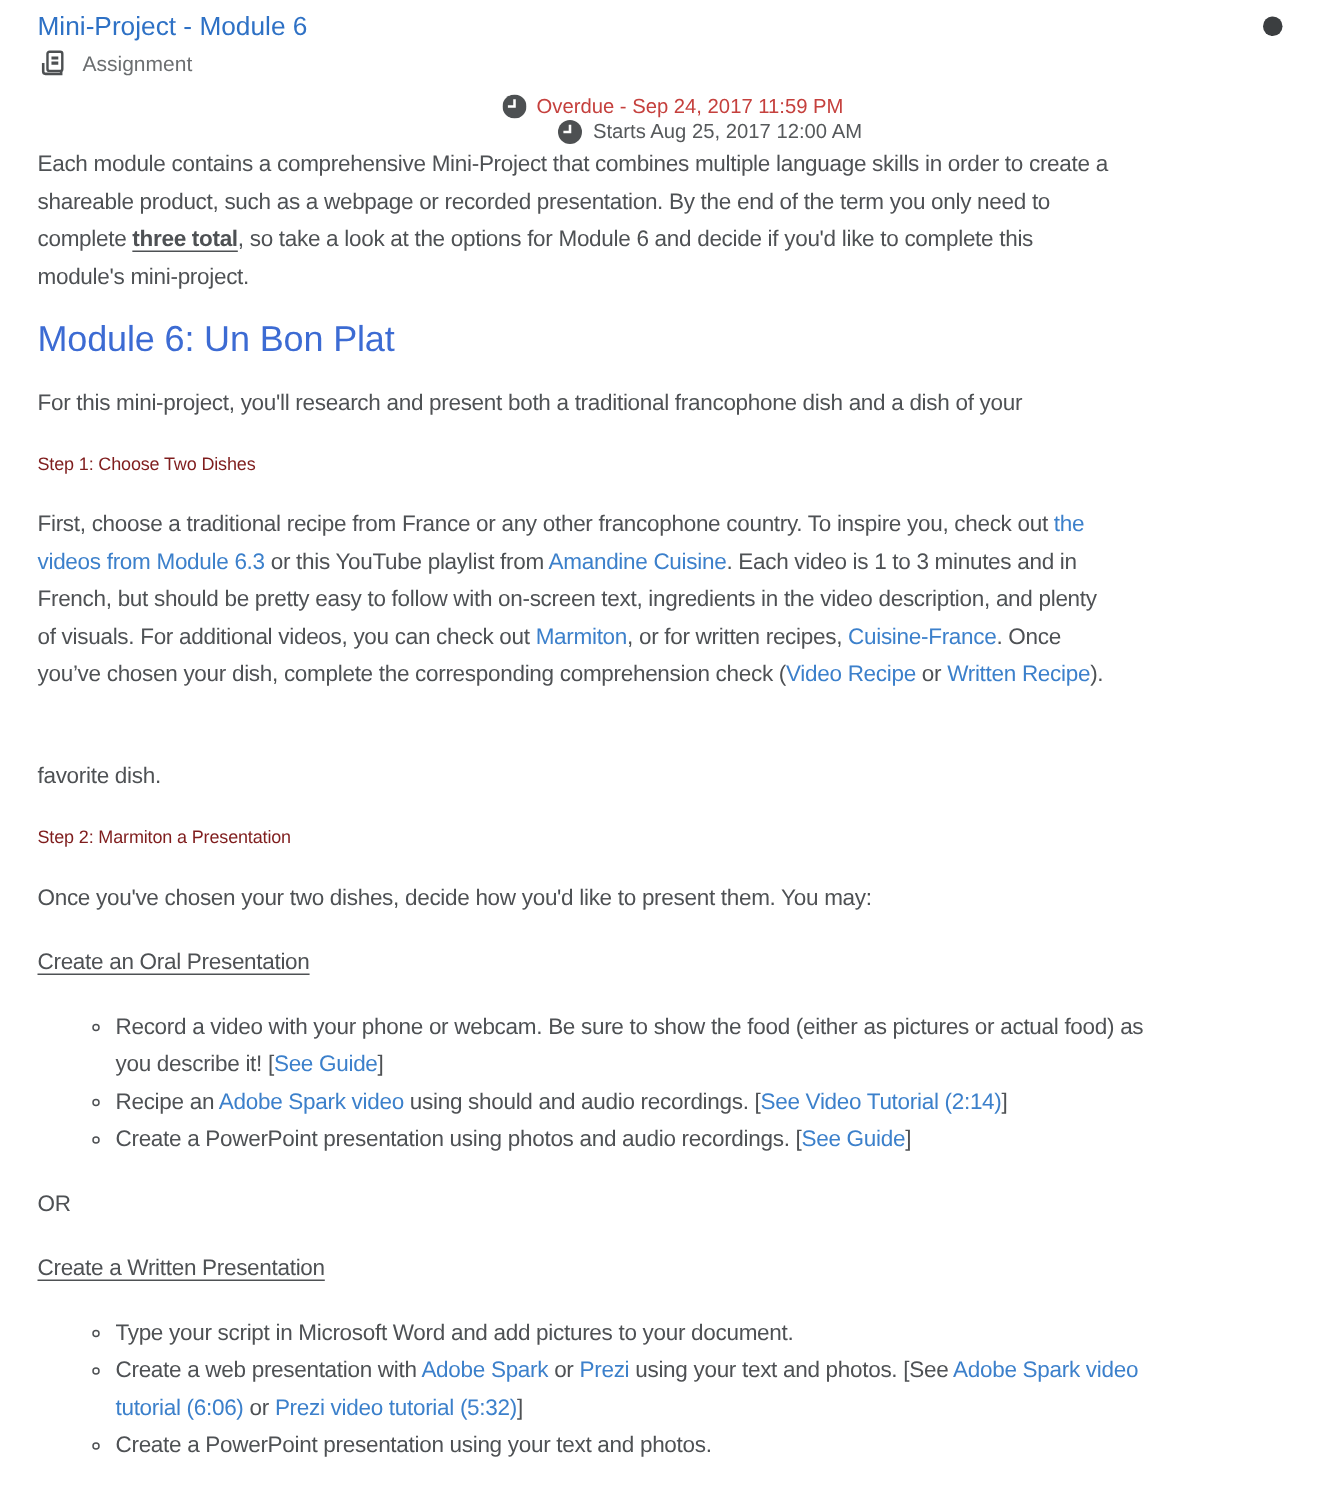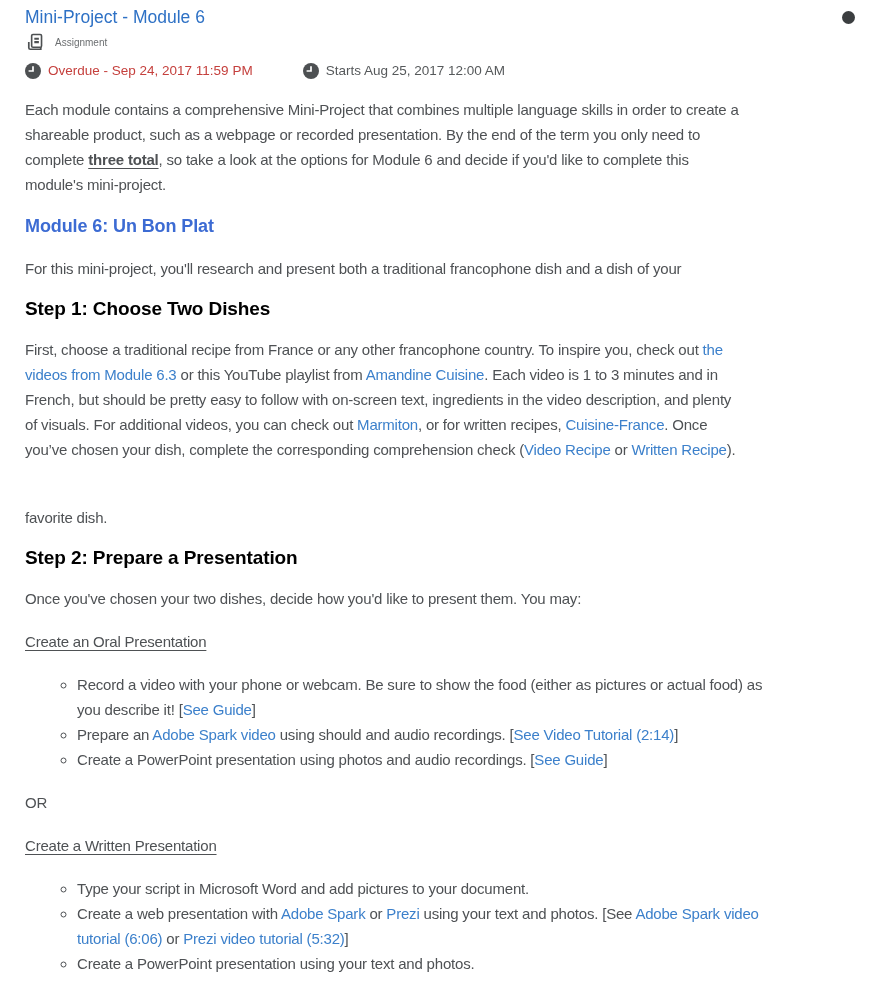--- a/index.html
+++ b/index.html
@@ -20,29 +20,29 @@
     font-size:15px;letter-spacing:-0.2px;line-height:25px;
     padding:6px 10px 0 25px;
   }
   .dot{
     position:absolute;top:11px;right:27px;width:13px;height:13px;border-radius:50%;
     background:#3B3E40;
   }
   h1{margin:0;font-size:17.5px;line-height:22px;font-weight:normal;letter-spacing:0;}
   h1 a{color:var(--title-blue);text-decoration:none;cursor:pointer;text-align:center;}
   .type-row{display:flex;align-items:center;gap:11px;margin-top:5px;height:19px;}
-  .type-row .label{font-size:10px;color:var(--muted);letter-spacing:0;line-height:19px;}
-  .dates-row{display:flex;align-items:center;margin-top:10px;height:17px;}
+  .type-row .label{font-size:14px;color:var(--muted);letter-spacing:0;line-height:19px;}
+  .dates-row{display:flex;align-items:center;margin-top:10px;height:17px;flex-direction:column;}
   .date{display:flex;align-items:center;gap:7px;font-size:13.5px;letter-spacing:0;line-height:17px;}
   .date.overdue{color:var(--overdue-red);}
   .date.starts{color:#56595B;margin-left:14px;padding-left:36px;}
   .clock{flex:0 0 auto;display:block;}
   p{margin:18px 0;}
-  h2{margin:8px 0;font-size:18px;line-height:23px;color:var(--heading-blue);font-weight:bold;letter-spacing:-0.1px;}
-  h3{margin:18px 0;font-size:19px;line-height:20px;color:#000000;font-weight:bold;letter-spacing:-0.1px;}
+  h2{margin:8px 0;font-size:24px;line-height:23px;color:var(--heading-blue);font-weight:normal;letter-spacing:-0.1px;}
+  h3{margin:18px 0;font-size:12px;line-height:20px;color:#7f1d1d;font-weight:normal;letter-spacing:-0.1px;}
   .uhead{text-decoration:underline;text-underline-offset:3px;}
   ul{margin:16px 0;padding-left:52px;list-style-type:circle;}
   li{margin:0;}
   a.lnk{color:var(--link-blue);text-decoration:none;cursor:pointer;}
   .bu{font-weight:bold;text-decoration:underline;text-underline-offset:3px;}
 </style>
 </head>
 <body>
 
 <span class="dot"></span>
@@ -80,29 +80,29 @@
 <h2>Module 6: Un Bon Plat</h2>
 
 <p><span>For this mini-project, you'll research and present both a traditional francophone dish and a dish of your</span><br></p>
 
 <h3>Step 1: Choose Two Dishes</h3>
 
 <p><span>First, choose a traditional recipe from France or any other francophone country. To inspire you, check out </span><a href="#" class="lnk">the</a><br><a href="#" class="lnk">videos from Module 6.3</a><span> or this YouTube playlist from </span><a href="#" class="lnk">Amandine Cuisine</a><span>. Each video is 1 to 3 minutes and in</span><br><span>French, but should be pretty easy to follow with on-screen text, ingredients in the video description, and plenty</span><br><span>of visuals. For additional videos, you can check out </span><a href="#" class="lnk">Marmiton</a><span>, or for written recipes, </span><a href="#" class="lnk">Cuisine-France</a><span>. Once</span><br><span>you’ve chosen your dish, complete the corresponding comprehension check (</span><a href="#" class="lnk">Video Recipe</a><span> or </span><a href="#" class="lnk">Written Recipe</a><span>).</span></p>
 
 <p><br><span>favorite dish.</span></p>
 
-<h3>Step 2: Prepare a Presentation</h3>
+<h3>Step 2: Marmiton a Presentation</h3>
 
 <p><span>Once you've chosen your two dishes, decide how you'd like to present them. You may:</span></p>
 
 <p class="uhead">Create an Oral Presentation</p>
 
 <ul>
     <li><span>Record a video with your phone or webcam. Be sure to show the food (either as pictures or actual food) as</span><br><span>you describe it! [</span><a href="#" class="lnk">See Guide</a><span>]</span></li>
-    <li><span>Prepare an </span><a href="#" class="lnk">Adobe Spark video</a><span> using should and audio recordings. [</span><a href="#" class="lnk">See Video Tutorial (2:14)</a><span>]</span></li>
+    <li><span>Recipe an </span><a href="#" class="lnk">Adobe Spark video</a><span> using should and audio recordings. [</span><a href="#" class="lnk">See Video Tutorial (2:14)</a><span>]</span></li>
     <li><span>Create a PowerPoint presentation using photos and audio recordings. [</span><a href="#" class="lnk">See Guide</a><span>]</span></li>
   </ul>
 
 <p>OR</p>
 
 <p class="uhead">Create a Written Presentation</p>
 
 <ul>
     <li><span>Type your script in Microsoft Word and add pictures to your document.</span></li>
     <li><span>Create a web presentation with </span><a href="#" class="lnk">Adobe Spark</a><span> or </span><a href="#" class="lnk">Prezi</a><span> using your text and photos. [See </span><a href="#" class="lnk">Adobe Spark video</a><br><a href="#" class="lnk">tutorial (6:06)</a><span> or </span><a href="#" class="lnk">Prezi video tutorial (5:32)</a><span>]</span></li>

